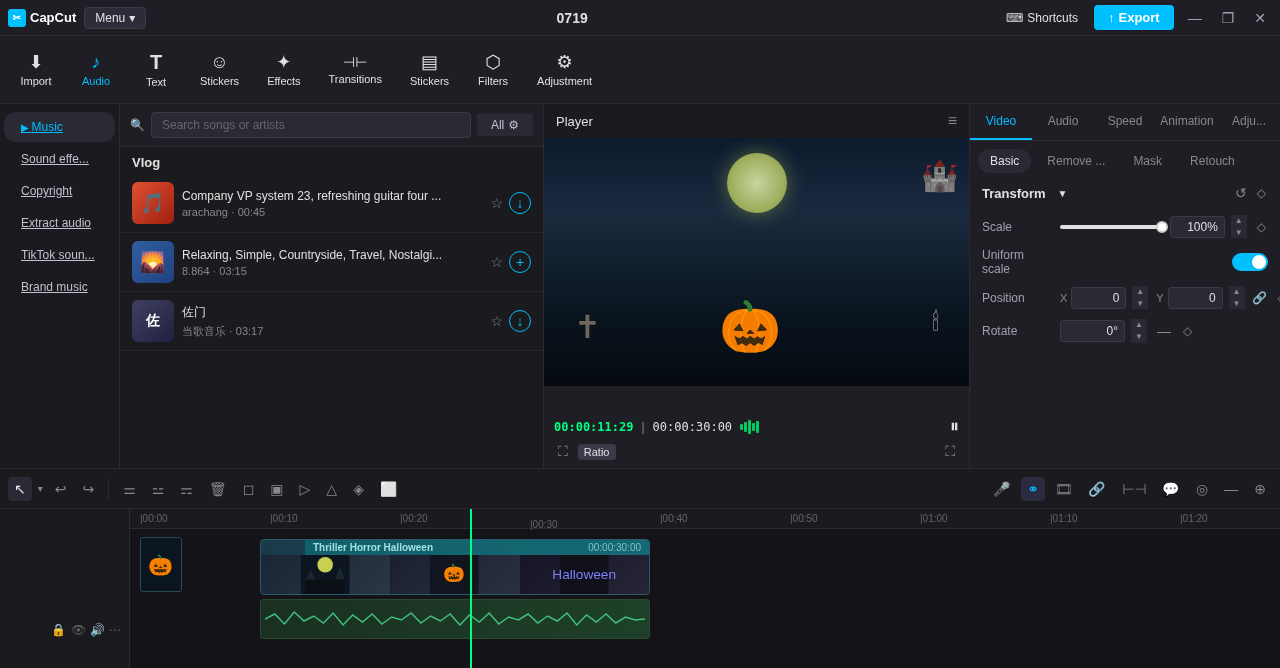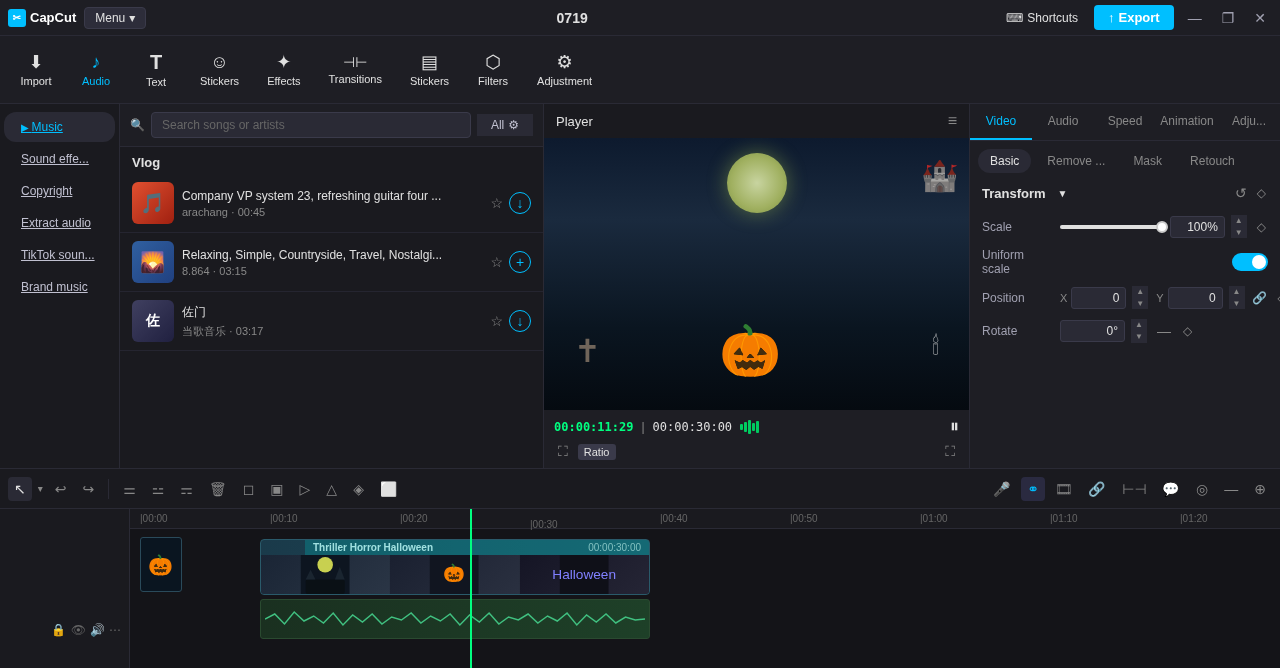--- a/index.html
+++ b/index.html
@@ -60,21 +60,21 @@
     #player-menu { background: none; border: none; color: #888; cursor: pointer; font-size: 16px; }
     #player-canvas { flex: 1; background: #0a0a10; display: flex; align-items: center; justify-content: center; overflow: hidden; }
     .halloween-scene { width: 100%; height: 100%; background: linear-gradient(180deg, #0d1a2e 0%, #1a2a3e 30%, #0a1520 70%, #050a10 100%); display: flex; align-items: center; justify-content: center; position: relative; overflow: hidden; }
     .moon { position: absolute; top: 15px; left: 50%; transform: translateX(-50%); width: 60px; height: 60px; background: radial-gradient(circle, #c8d4a0 0%, #a0b060 60%, #7a9040 100%); border-radius: 50%; box-shadow: 0 0 20px rgba(180,210,80,0.4); }
     .pumpkin-main { position: absolute; bottom: 30px; left: 50%; transform: translateX(-60%); font-size: 50px; }
     .castle-silhouette { position: absolute; top: 20px; right: 10px; font-size: 30px; opacity: 0.7; }
     .cross-item { position: absolute; bottom: 40px; left: 30px; font-size: 28px; opacity: 0.8; }
     .lantern { position: absolute; bottom: 50px; right: 30px; font-size: 24px; }
 
     #player-controls { padding: 6px 10px; background: #1e1e24; display: flex; flex-direction: column; gap: 4px; }
-    #time-display { display: flex; align-items: center; gap: 8px; }
+    #time-display { display: flex; align-items: center; gap: 8px; margin-top: 24px; }
     #current-time { color: #00ff80; font-size: 12px; font-weight: 600; font-family: monospace; }
     #total-time { color: #e0e0e0; font-size: 12px; font-family: monospace; }
     .audio-bars { display: flex; align-items: center; gap: 1px; height: 16px; }
     .audio-bar { width: 3px; background: #00cc60; border-radius: 1px; animation: bar-pulse 0.5s ease-in-out infinite alternate; }
     .audio-bar:nth-child(1) { height: 6px; animation-delay: 0s; }
     .audio-bar:nth-child(2) { height: 10px; animation-delay: 0.1s; }
     .audio-bar:nth-child(3) { height: 14px; animation-delay: 0.2s; }
     .audio-bar:nth-child(4) { height: 8px; animation-delay: 0.3s; }
     .audio-bar:nth-child(5) { height: 12px; animation-delay: 0.4s; }
     @keyframes bar-pulse { from { height: 4px; } to { height: 14px; } }

